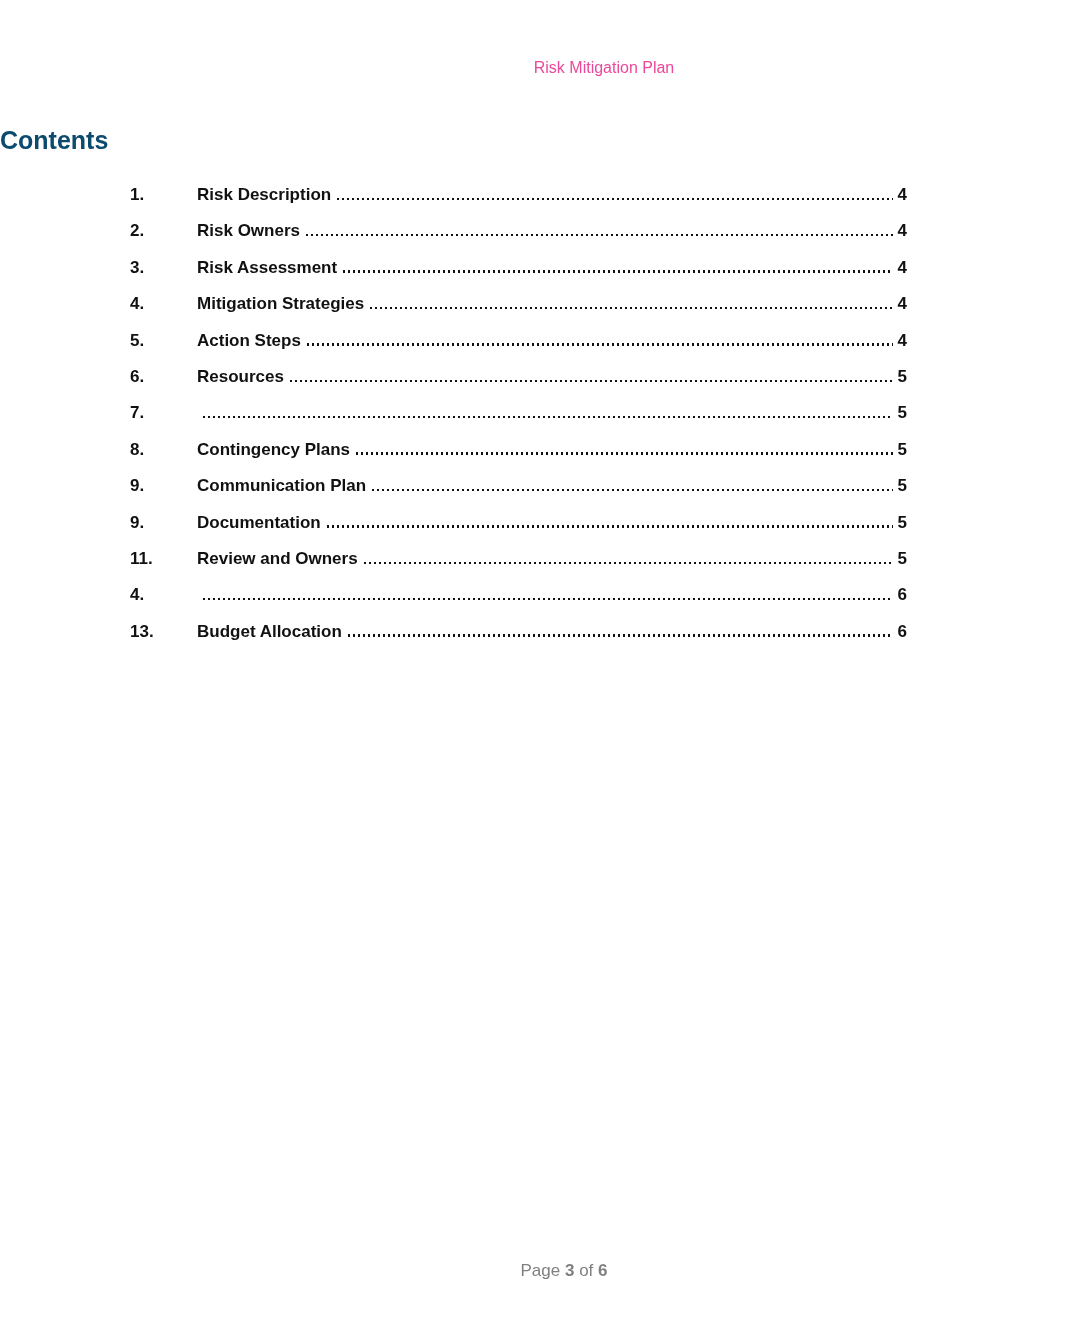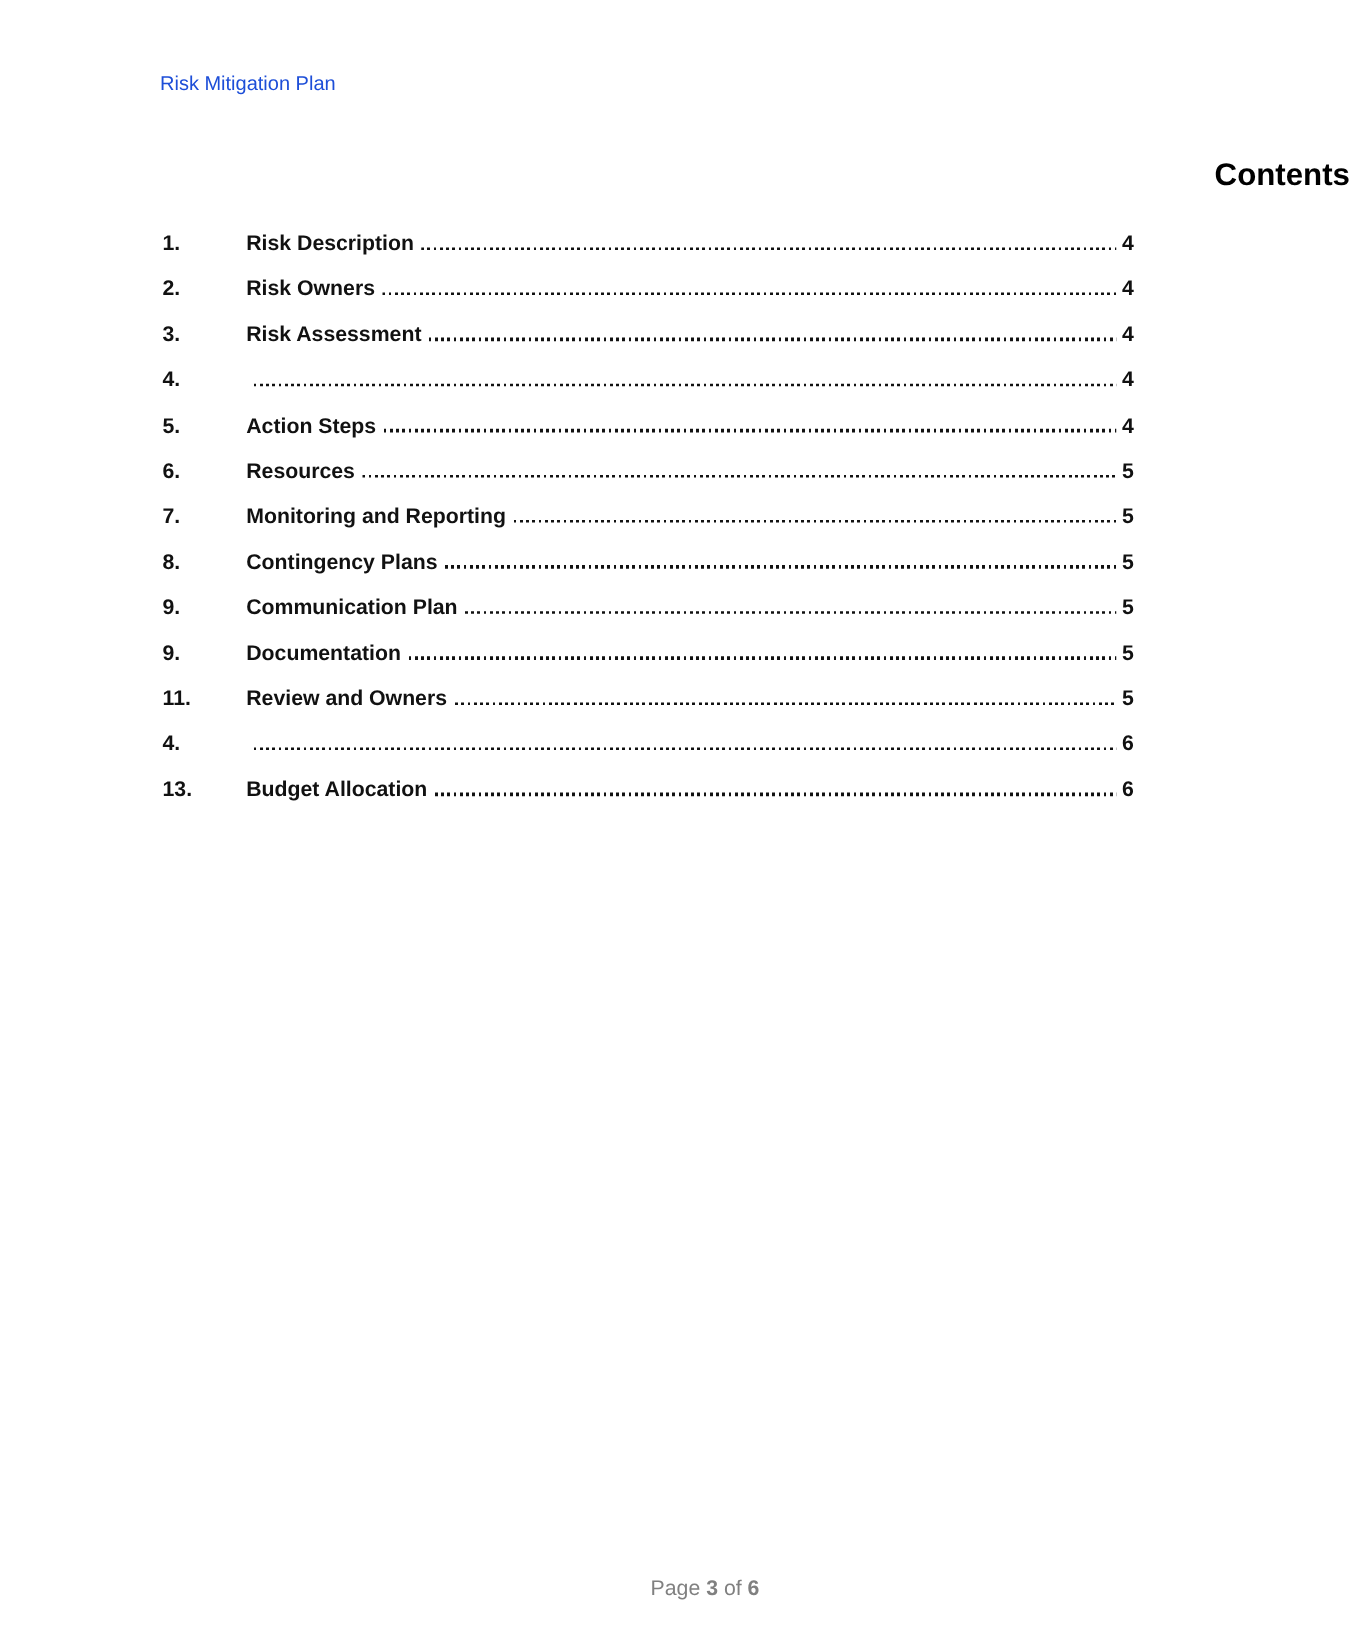--- a/index.html
+++ b/index.html
@@ -11,31 +11,31 @@
     font-family: "Liberation Sans", sans-serif;
     color: #111111;
     overflow: hidden;
   }
   .page-header {
     padding: 58px 0 0 128px;
   }
   .doc-title {
     font-size: 16px;
     line-height: 19px;
-    color: #1d4ed8;
+    color: #ec4899;
     font-weight: 400;
+    text-align: center;
   }
   .contents-title {
     margin-top: 48px;
-    text-align: right;
+    text-align: left;
     font-size: 25px;
     line-height: 30px;
     font-weight: 700;
-    color: #000000;
-    padding-left: 36px;
+    color: #0c4a6e;
   }
   .toc {
     margin: 22px 0 0 130px;
     width: 777px;
   }
   .toc-row {
     display: flex;
     align-items: baseline;
     line-height: 36.4px;
     font-size: 17px;
@@ -97,38 +97,38 @@
     <span class="toc-page">4</span>
   </div>
     <div class="toc-row">
     <span class="toc-num">3.</span>
     <span class="toc-label">Risk Assessment</span>
     <span class="toc-leader"></span>
     <span class="toc-page">4</span>
   </div>
     <div class="toc-row">
     <span class="toc-num">4.</span>
+    <span class="toc-label">Mitigation Strategies</span>
     <span class="toc-leader"></span>
     <span class="toc-page">4</span>
   </div>
     <div class="toc-row">
     <span class="toc-num">5.</span>
     <span class="toc-label">Action Steps</span>
     <span class="toc-leader"></span>
     <span class="toc-page">4</span>
   </div>
     <div class="toc-row">
     <span class="toc-num">6.</span>
     <span class="toc-label">Resources</span>
     <span class="toc-leader"></span>
     <span class="toc-page">5</span>
   </div>
     <div class="toc-row">
     <span class="toc-num">7.</span>
-    <span class="toc-label">Monitoring and Reporting</span>
     <span class="toc-leader"></span>
     <span class="toc-page">5</span>
   </div>
     <div class="toc-row">
     <span class="toc-num">8.</span>
     <span class="toc-label">Contingency Plans</span>
     <span class="toc-leader"></span>
     <span class="toc-page">5</span>
   </div>
     <div class="toc-row">

